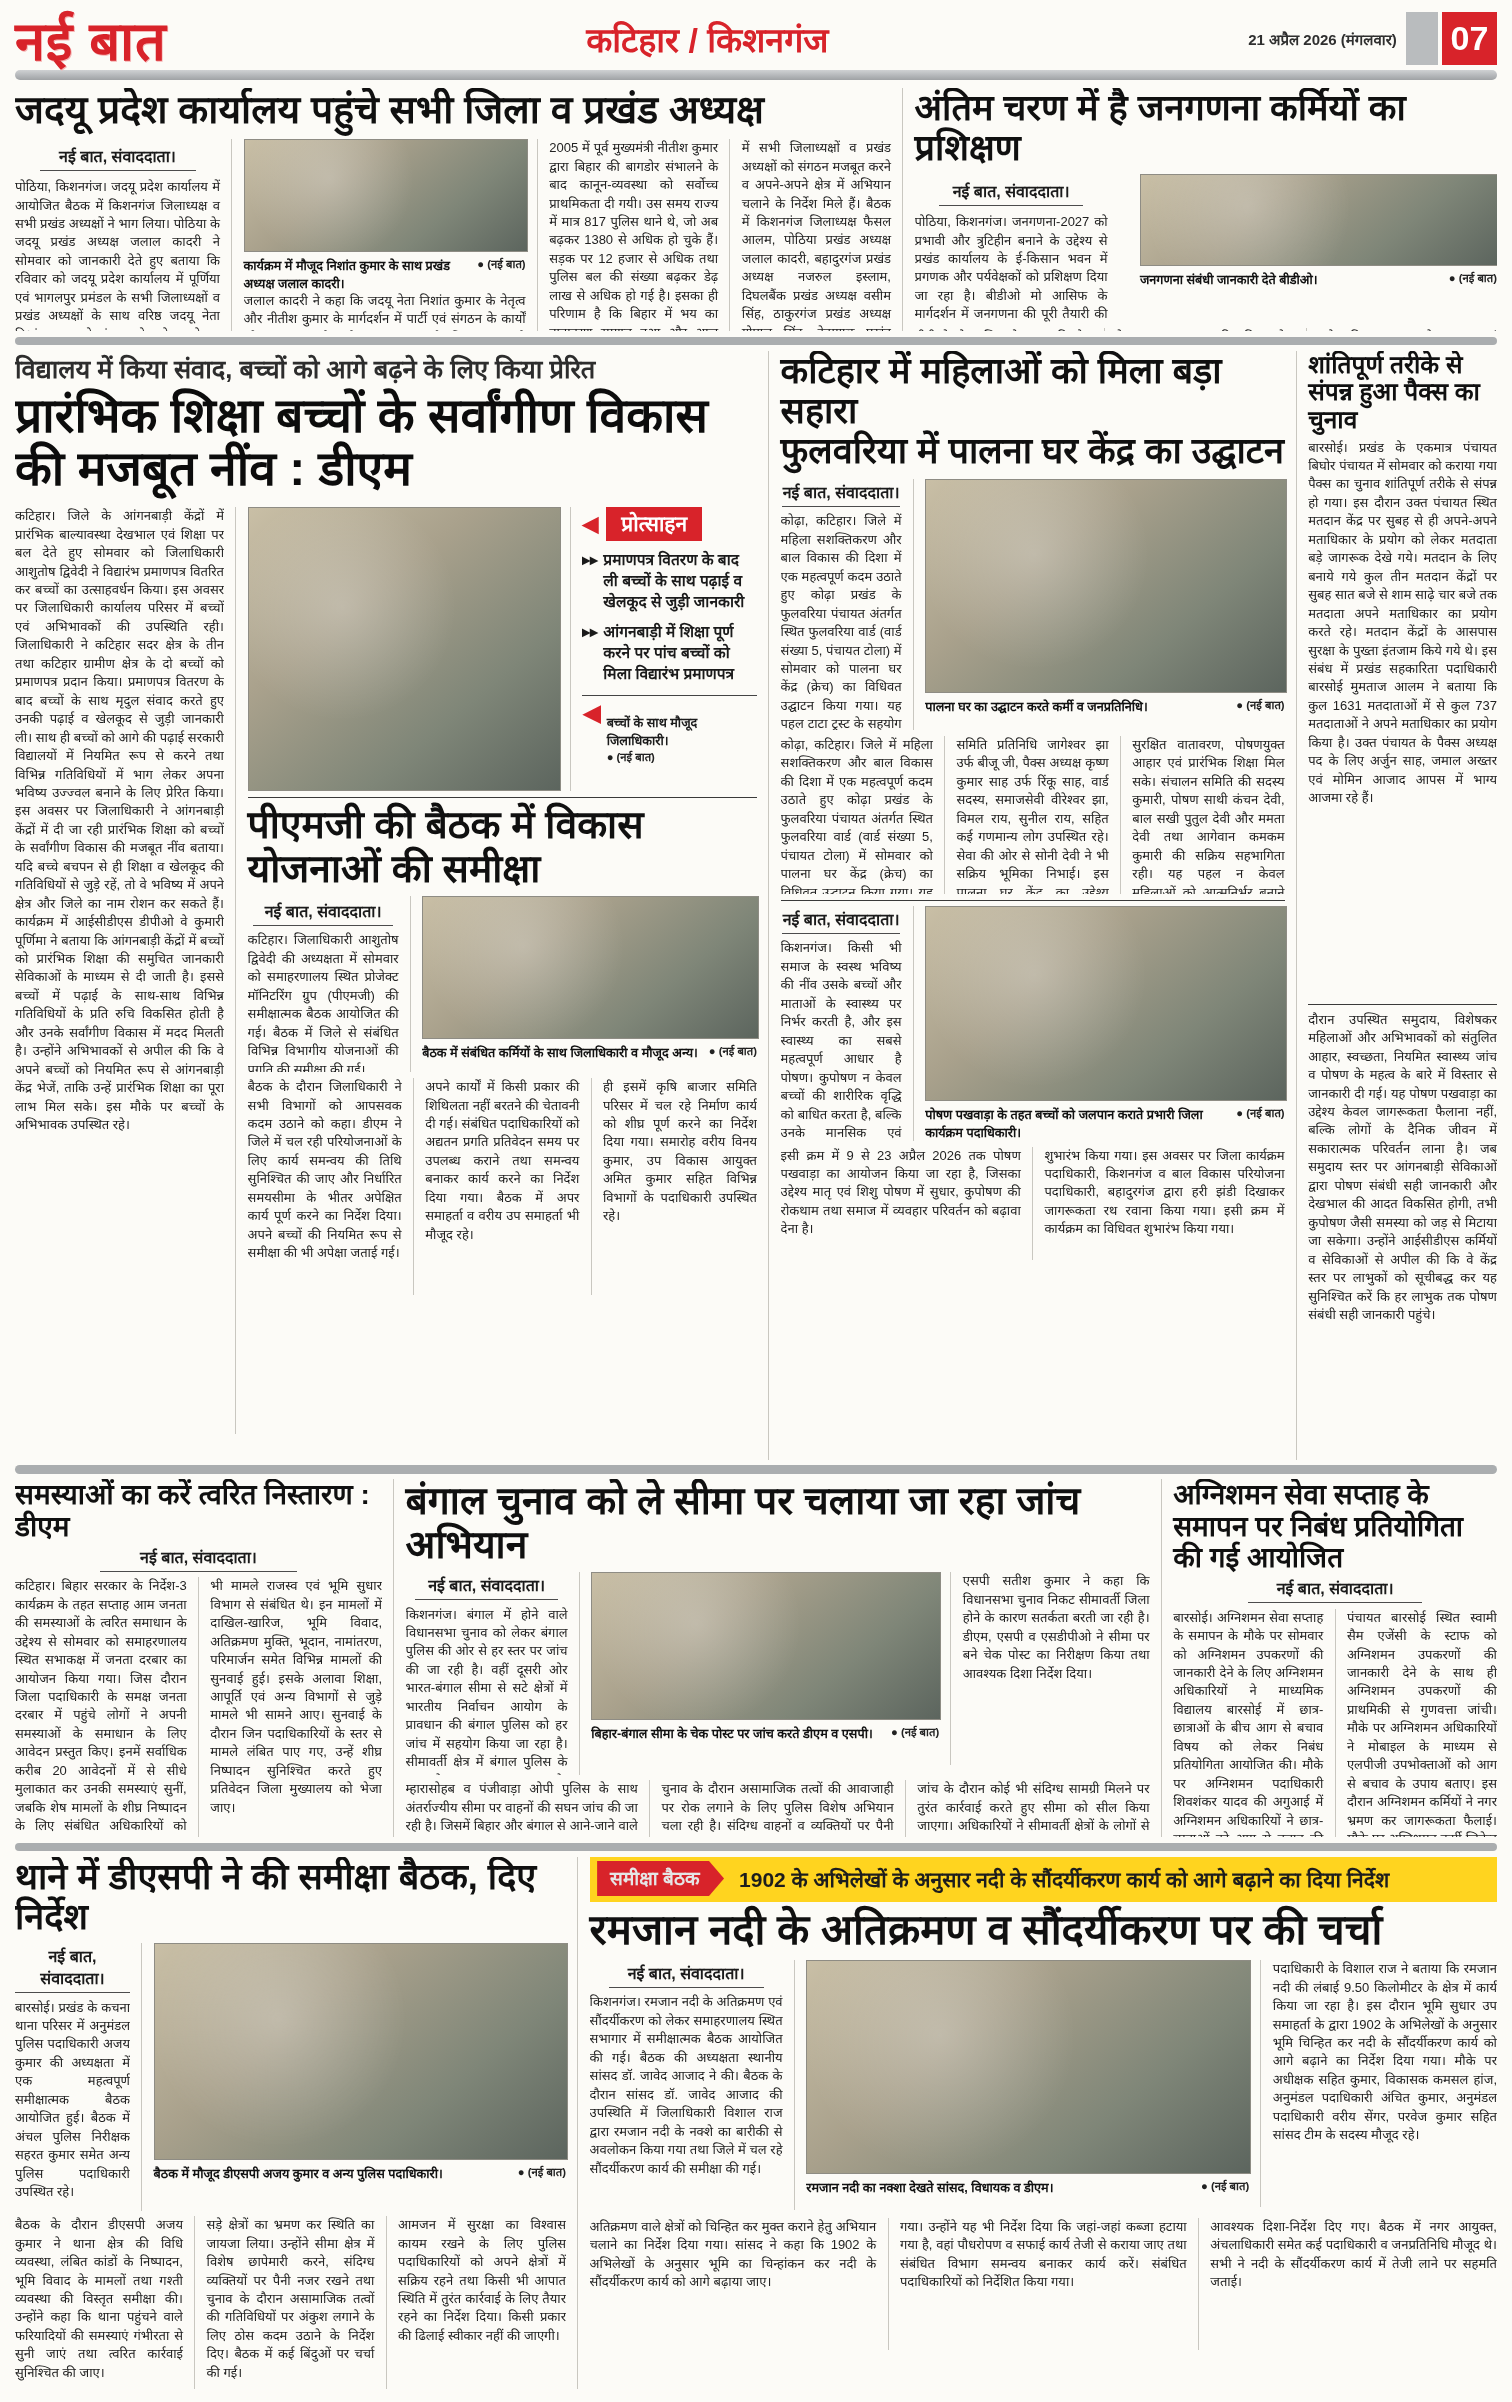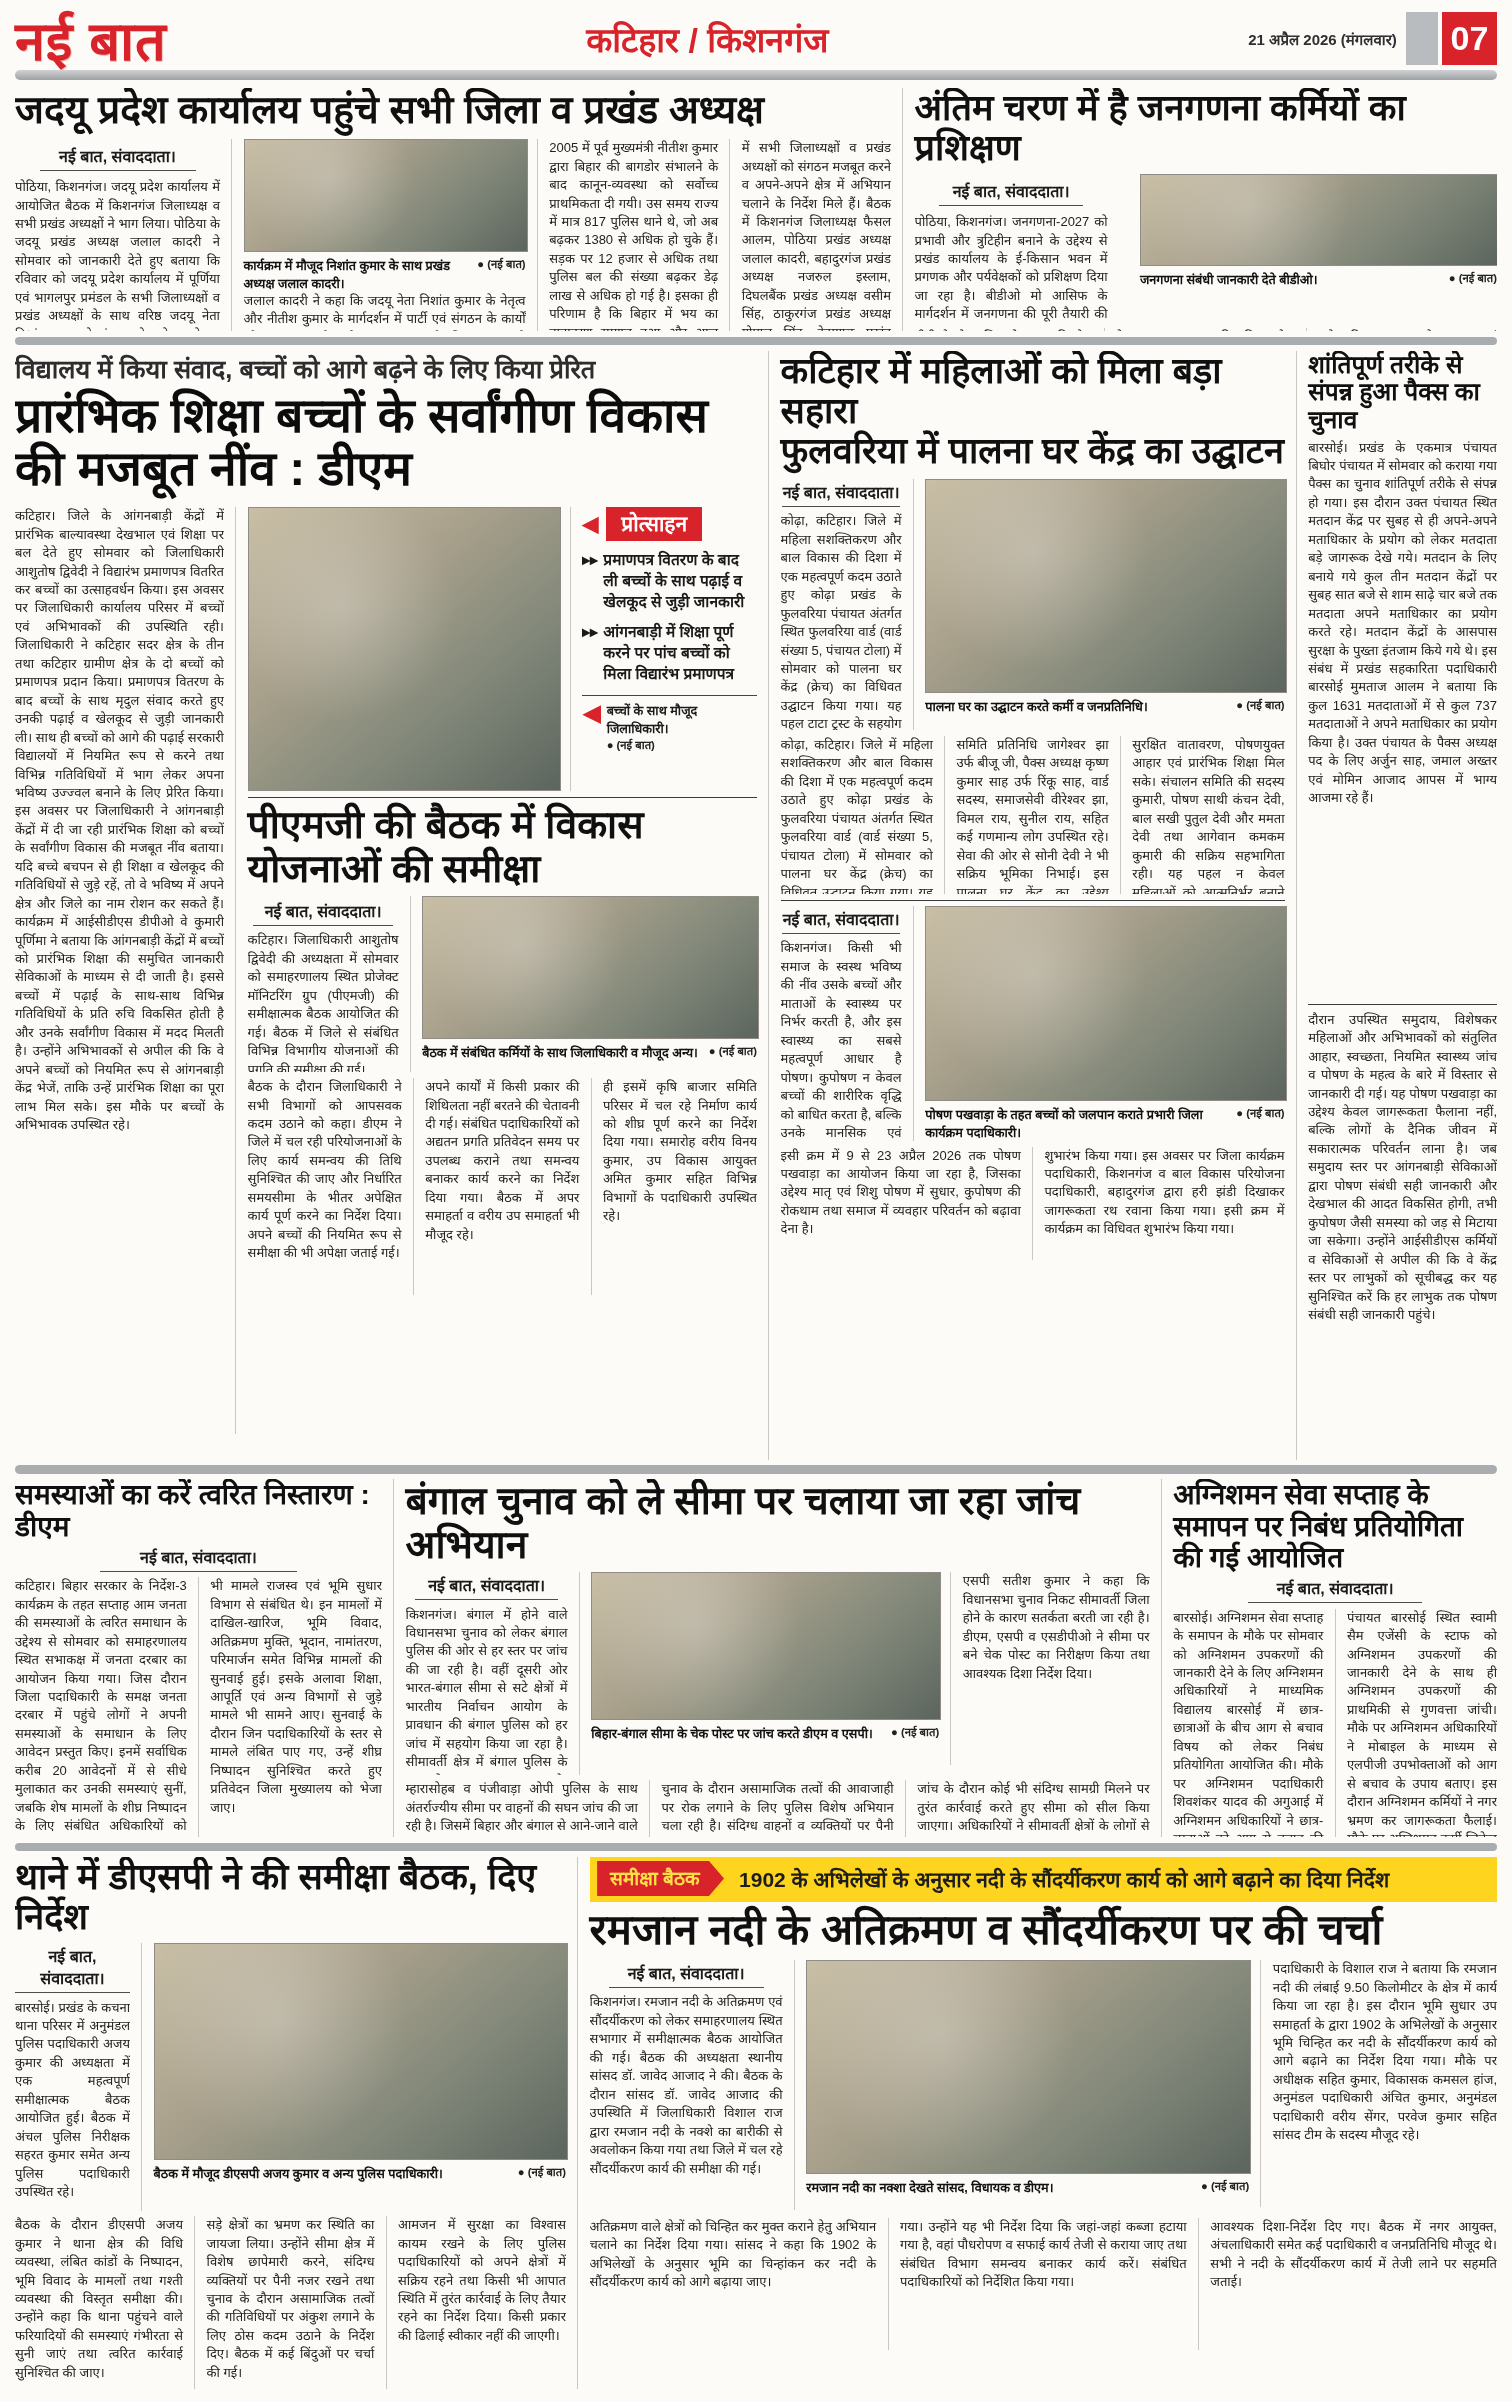--- a/index.html
+++ b/index.html
@@ -40,21 +40,21 @@
   
   .ptag{display:inline-block;background:#d8232a;color:#fff;font-size:21px;font-weight:bold;padding:1.9px 15px 3.8px;}
   .p-arrow{color:#d8232a;font-size:21px;font-weight:bold;margin-right:3.8px;}
   .bullets{font-size:15.5px;font-weight:bold;line-height:1.35;margin-top:9.4px;}
   .bullet-row{display:flex;gap:5.6px;margin-bottom:9.4px;}
   .bullet-glyph{color:#1a1a1a;}
   .box-cap{border-top:1.4px solid #444;margin-top:7.5px;padding-top:5.6px;display:flex;gap:5.6px;align-items:flex-start;}
   .red-arrow{color:#d8232a;font-size:24.5px;line-height:1;}
   
   .banner{background:#ffd41f;display:flex;align-items:center;gap:15px;padding:3.8px 7.5px 5.6px;margin-bottom:3.8px;}
-  .banner-label{background:#d8232a;color:#fde047;font-weight:bold;font-size:19px;padding:3.8px 24.5px 5.6px 13px;
+  .banner-label{background:#d8232a;color:#e5e5e5;font-weight:bold;font-size:19px;padding:3.8px 24.5px 5.6px 13px;
                 clip-path:polygon(0 0,88% 0,100% 50%,88% 100%,0 100%);}
   .banner-text{font-weight:bold;font-size:21px;color:#1d1d1d;}
 </style>
 </head>
 <body>
 
 <div class="page">
 
   <div class="masthead">
     <div class="brand">नई बात</div>
@@ -142,21 +142,21 @@
                   <span class="bullet-glyph">▸▸</span>
                   <span>प्रमाणपत्र वितरण के बाद ली बच्चों के साथ पढ़ाई व खेलकूद से जुड़ी जानकारी</span>
                 </div>
                 <div class="bullet-row">
                   <span class="bullet-glyph">▸▸</span>
                   <span>आंगनबाड़ी में शिक्षा पूर्ण करने पर पांच बच्चों को मिला विद्यारंभ प्रमाणपत्र</span>
                 </div>
               </div>
               <div class="box-cap">
                 <span class="red-arrow">◀</span>
-                <span style="font-size:12.7px;font-weight:bold;">
+                <span style="font-size:12.7px;font-weight:bold;margin-top:12px;">
                   <span>बच्चों के साथ मौजूद जिलाधिकारी।</span><br>
                   <span class="credit">● (नई बात)</span>
                 </span>
               </div>
             </div>
           </div>
 
           <div class="thin-rule"></div>
           <div>
             <div class="headline h-xl">पीएमजी की बैठक में विकास योजनाओं की समीक्षा</div>

